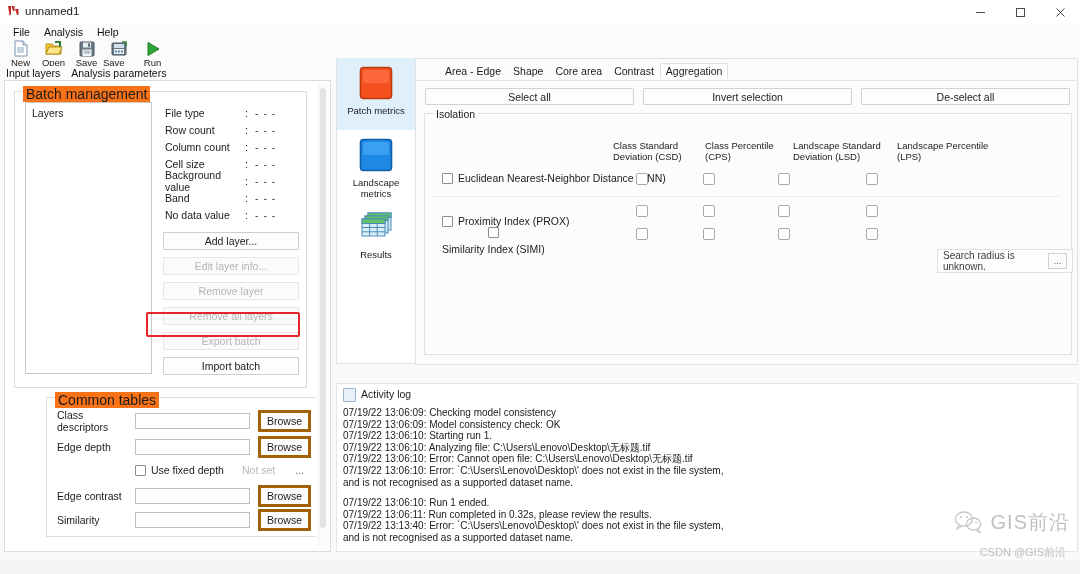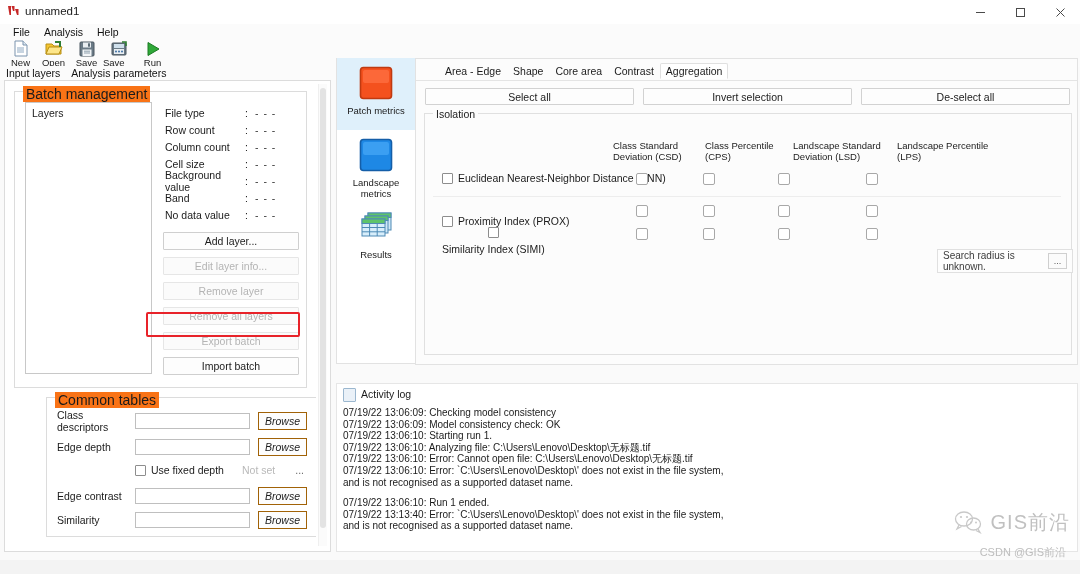--- a/index.html
+++ b/index.html
@@ -55,22 +55,22 @@
   .btncol{position:absolute;left:148px;top:140px;width:134px;}
   .pbtn{width:134px;height:16px;margin-bottom:7px;border:1px solid #cfcfcf;background:#fdfdfd;
         font-size:10.5px;color:#1b1b1b;display:flex;align-items:center;justify-content:center;border-radius:1px;}
   .pbtn.disabled{color:#b4b4b4;border-color:#e6e6e6;background:#fbfbfb;}
   .redring{position:absolute;left:141px;top:231px;width:150px;height:21px;border:2px solid #e8232a;border-radius:2px;pointer-events:none;}
 
   #gb-common{left:9px;top:316px;width:291px;height:138px;margin-left:32px;}
   .crow{position:absolute;height:18px;display:flex;align-items:center;}
   .crow .clbl{width:78px;font-size:10.5px;color:#1b1b1b;}
   .ctext{width:113px;height:14px;border:1px solid #bfbfbf;background:#fff;}
-  .cbrowse{width:47px;height:16px;margin-left:8px;border:1px solid #a16207;background:#fdfdfd;font-size:10.5px;
-           display:flex;align-items:center;justify-content:center;font-style:italic;}
+  .cbrowse{width:47px;height:16px;margin-left:8px;border:3px solid #a16207;background:#fdfdfd;font-size:10.5px;
+           display:flex;align-items:center;justify-content:center;}
   .cx{width:19px;height:16px;margin-left:9px;border:1px solid #cfcfcf;background:#fdfdfd;font-size:10.5px;
       display:flex;align-items:center;justify-content:center;}
   .fixedrow{position:absolute;left:88px;top:66px;display:flex;align-items:center;font-size:10.5px;}
   .chk{width:9px;height:9px;border:1px solid #8d8d8d;background:#fff;display:inline-block;border-radius:1px;}
   .notset{color:#b9b9b9;margin-left:18px;}
   .dotsbtn{margin-left:20px;color:#6a6a6a;}
 
   .lscroll{position:absolute;right:3px;top:3px;width:8px;height:462px;background:#fbfbfb;border-left:1px solid #efefef;}
   .lscroll .thumb{position:absolute;left:1px;top:4px;width:6px;height:440px;background:#e3e3e3;border-radius:3px;}
 
@@ -494,20 +494,21 @@
     <div class="log-body">
       <div class="log-line">07/19/22 13:06:09: Checking model consistency</div>
       <div class="log-line">07/19/22 13:06:09: Model consistency check: OK</div>
       <div class="log-line">07/19/22 13:06:10: Starting run 1.</div>
       <div class="log-line">07/19/22 13:06:10: Analyzing file: C:\Users\Lenovo\Desktop\无标题.tif</div>
       <div class="log-line">07/19/22 13:06:10: Error: Cannot open file: C:\Users\Lenovo\Desktop\无标题.tif</div>
       <div class="log-line">07/19/22 13:06:10: Error: `C:\Users\Lenovo\Desktop\' does not exist in the file system,</div>
       <div class="log-line">and is not recognised as a supported dataset name.</div>
       <div class="log-gap"></div>
       <div class="log-line">07/19/22 13:06:10: Run 1 ended.</div>
+      <div class="log-line">07/19/22 13:06:11: Run completed in 0.32s, please review the results.</div>
       <div class="log-line">07/19/22 13:13:40: Error: `C:\Users\Lenovo\Desktop\' does not exist in the file system,</div>
       <div class="log-line">and is not recognised as a supported dataset name.</div>
     </div>
   </div>
 
   <div class="wm">
     <span>
       <svg width="30" height="24" viewBox="0 0 30 24">
         <ellipse cx="10" cy="9" rx="8.5" ry="7" fill="none" stroke="#a8a8a8" stroke-width="1.3"></ellipse>
         <path d="M5 15 L3 19 L7.5 16.5" fill="none" stroke="#a8a8a8" stroke-width="1.3"></path>

